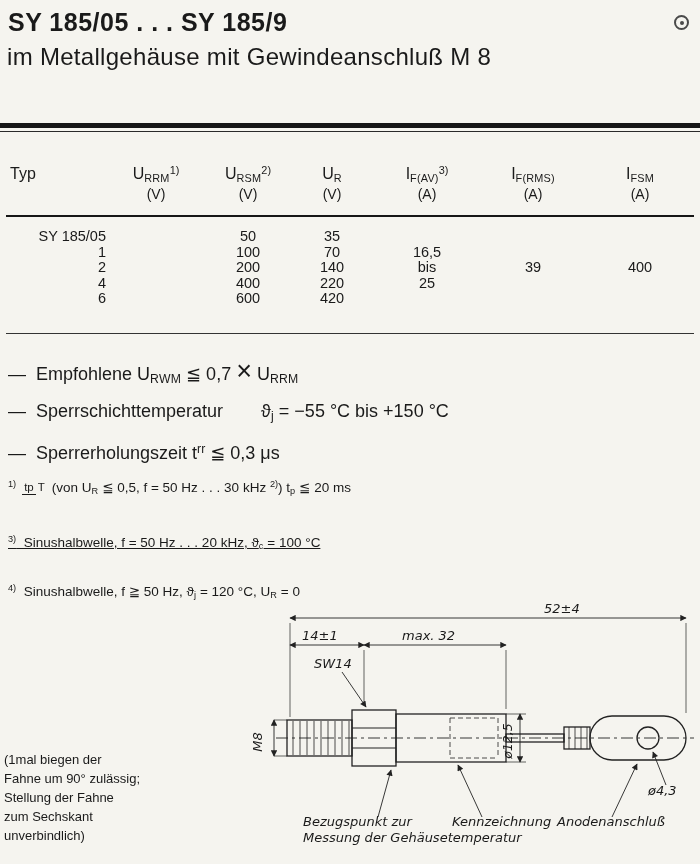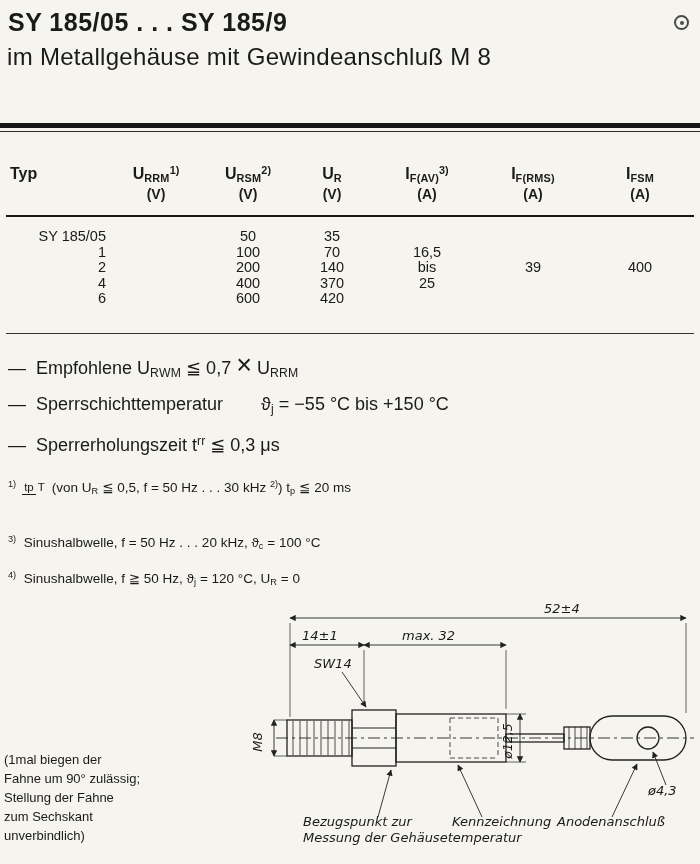--- a/index.html
+++ b/index.html
@@ -32,42 +32,42 @@
   }
   .rule-thick { position:absolute; top:123px; left:0; width:700px; height:5px; background:#161616; }
   .rule-thin  { position:absolute; top:131px; left:0; width:700px; height:1px; background:#2a2a2a; }
 
   .spec-table {
     position:absolute; top:150px; left:6px; width:688px;
     border-collapse:collapse; table-layout:fixed;
     border-bottom:1px solid #333;
   }
   .spec-table thead { border-bottom:2px solid #161616; }
-  .spec-table th { font-weight:bold; text-align:center; padding:0; }
+  .spec-table th { font-weight:normal; text-align:center; padding:0; }
   .spec-table .symrow th { padding-top:14px; font-size:16px; }
   .spec-table .unitrow th { font-size:14px; padding-top:2px; padding-bottom:13px; }
   .spec-table th:first-child { text-align:left; padding-left:4px; }
   .spec-table td {
     text-align:center; font-size:14.5px; line-height:15.5px; padding:0;
   }
   .spec-table td:first-child { text-align:right; padding-left:2px; }
   .spec-table td.indent { padding-left:36px; }
   .spec-table tbody tr:first-child td { padding-top:12px; }
   .spec-table tbody tr:last-child td { padding-bottom:26px; }
 
   .notes { position:absolute; top:352px; left:8px; }
-  .note { font-size:18px; line-height:26px; margin-bottom:5px; white-space:pre; }
+  .note { font-size:18px; line-height:26px; margin-bottom:5px; white-space:pre;margin-top:6px; }
   .note.indent { padding-left:30px; }
   .bigx { font-size:150%; line-height:1; }
   .gap { display:inline-block; }
 
   .fnotes { position:absolute; top:472px; left:8px; }
   .fnote { font-size:13.5px; line-height:24px; white-space:pre; }
   .fnote.first { margin-bottom:24px; }
-  .fnote.mid { margin-bottom:5px; }
+  .fnote.mid { margin-bottom:18px;text-decoration:underline; }
   .frac {
     display:inline-flex; flex-direction:row; text-align:center;
     font-size:11.5px; line-height:1.2; vertical-align:middle; margin:0 5px 0 2px;
   }
   .frac .ftop { border-bottom:1px solid #1a1a1a; padding:0 2px; }
   .frac .fbot { padding:0 2px; }
 
   .side-note {
     position:absolute; top:750px; left:4px; width:190px;
     font-size:13px; line-height:19px; font-weight:normal; white-space:pre-line;
@@ -151,21 +151,21 @@
         <td>200</td>
         <td>140</td>
         <td>bis</td>
         <td>39</td>
         <td>400</td>
       </tr>
       <tr>
         <td class="indent">4</td>
         <td></td>
         <td>400</td>
-        <td>370</td>
+        <td>220</td>
         <td>25</td>
         <td></td>
         <td></td>
       </tr>
       <tr>
         <td class="indent">6</td>
         <td></td>
         <td>600</td>
         <td>420</td>
         <td></td>

